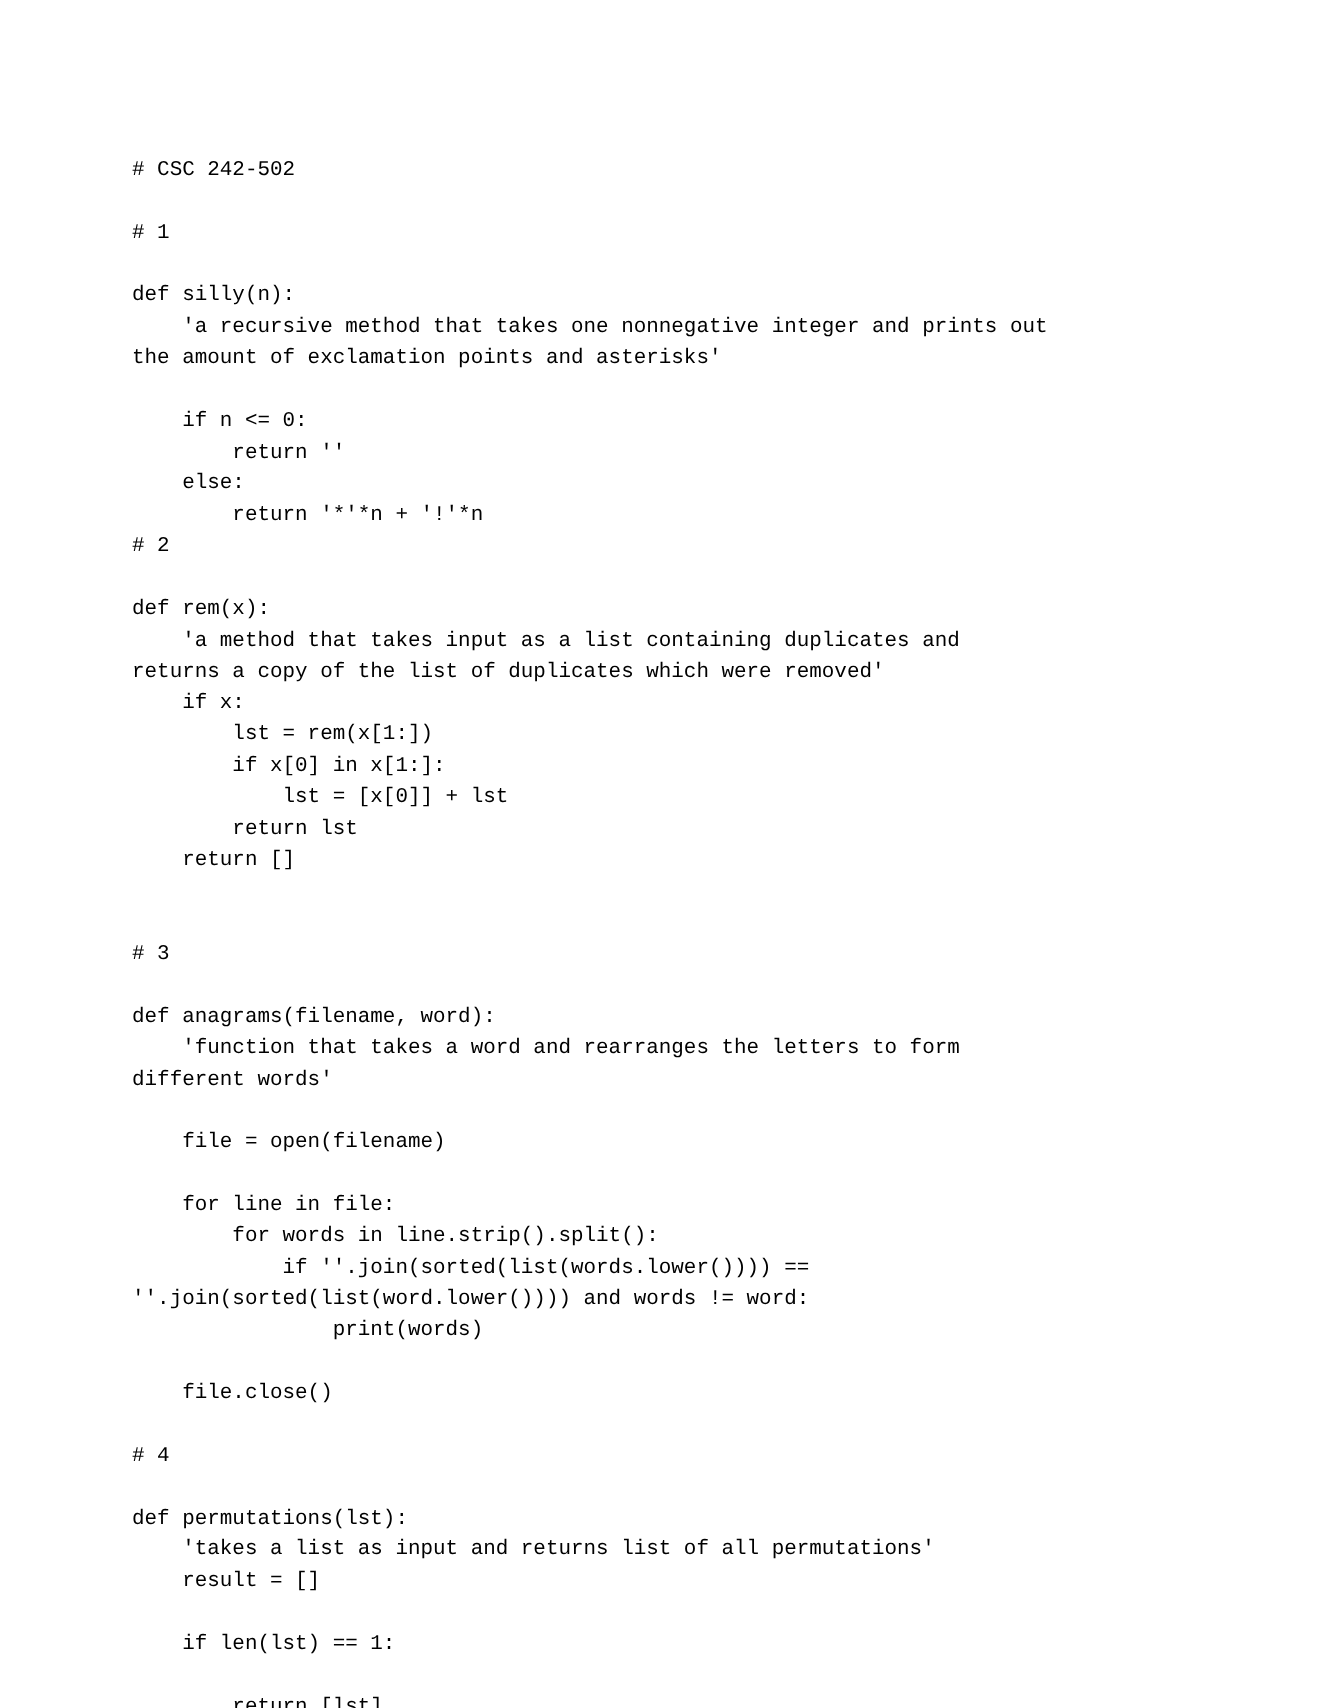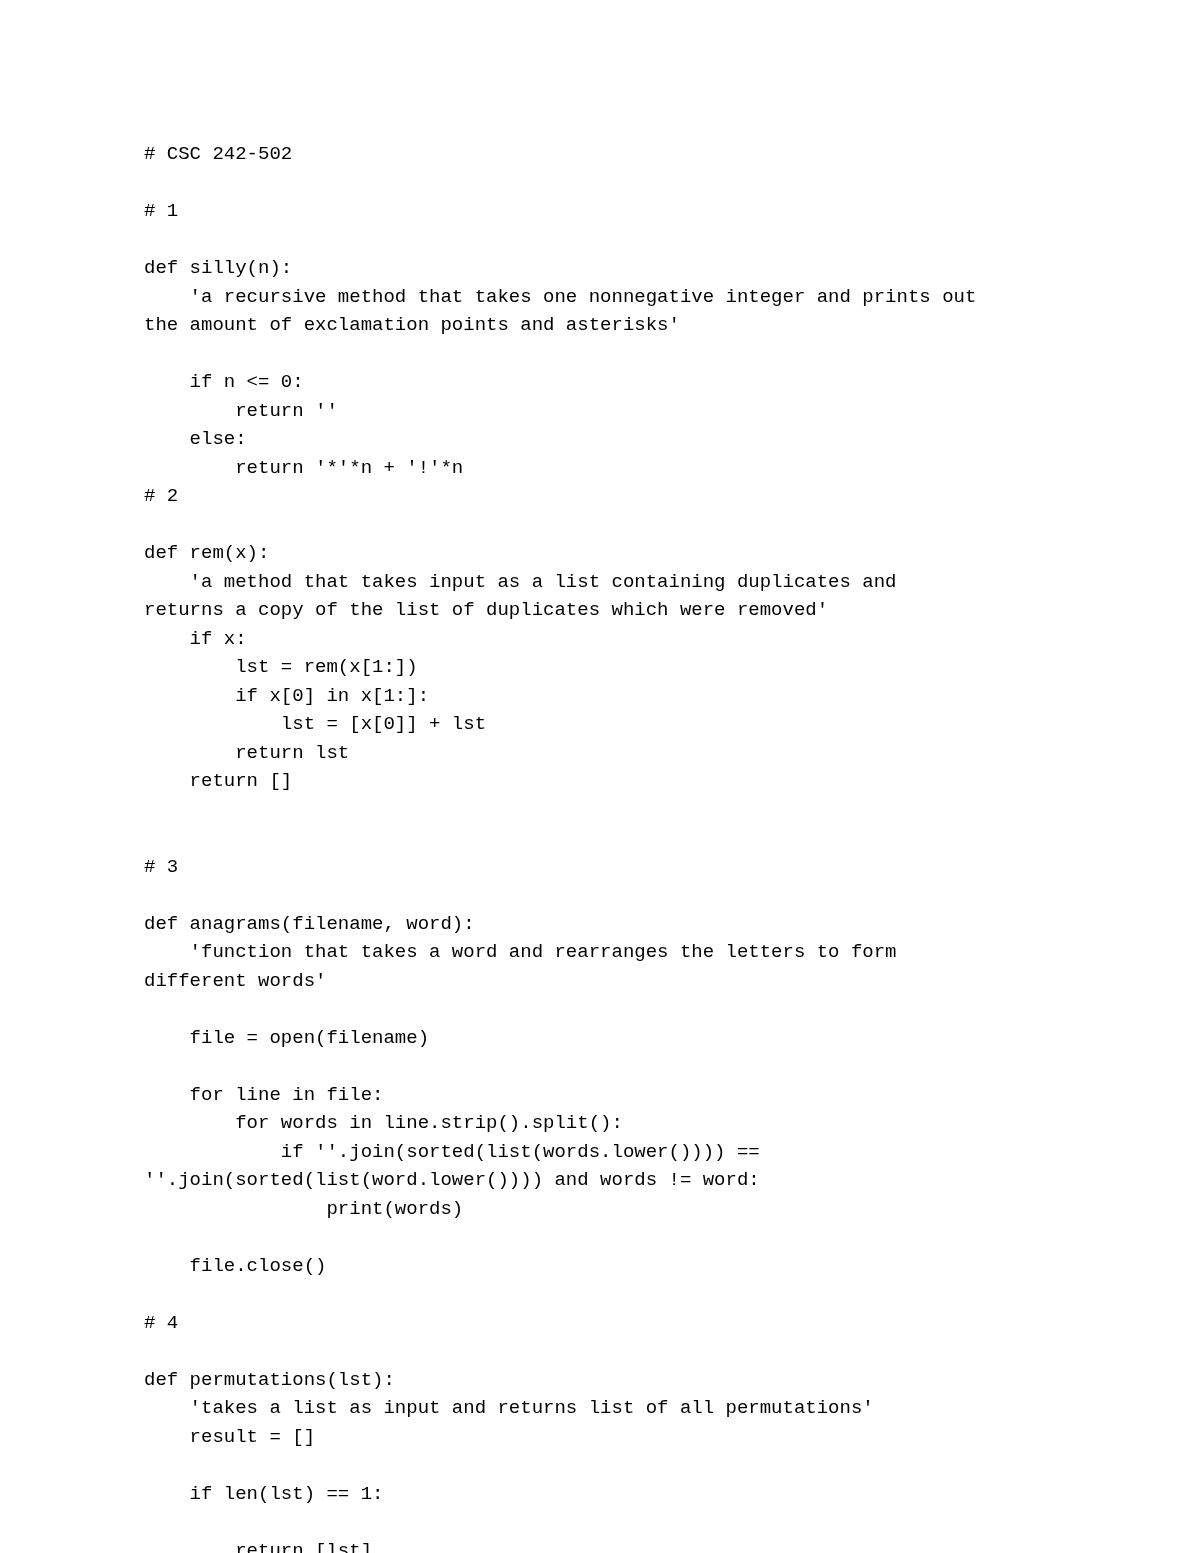--- a/index.html
+++ b/index.html
@@ -16,19 +16,18 @@
     line-height: 1.5;
     color: #000000;
     padding: 140px 120px 120px 120px;
   }
   .code-block {
     white-space: pre;
     font-family: "Courier New", Courier, monospace;
   }
   .line {
     min-height: 1.5em;
-    margin-left: 24px;
   }
 </style>
 </head>
 <body>
 
 <div class="code-block" id="code-container"><div class="line"># CSC 242-502</div><div class="line">&nbsp;</div><div class="line"># 1</div><div class="line">&nbsp;</div><div class="line">def silly(n):</div><div class="line">    'a recursive method that takes one nonnegative integer and prints out</div><div class="line">the amount of exclamation points and asterisks'</div><div class="line">&nbsp;</div><div class="line">    if n &lt;= 0:</div><div class="line">        return ''</div><div class="line">    else:</div><div class="line">        return '*'*n + '!'*n</div><div class="line"># 2</div><div class="line">&nbsp;</div><div class="line">def rem(x):</div><div class="line">    'a method that takes input as a list containing duplicates and</div><div class="line">returns a copy of the list of duplicates which were removed'</div><div class="line">    if x:</div><div class="line">        lst = rem(x[1:])</div><div class="line">        if x[0] in x[1:]:</div><div class="line">            lst = [x[0]] + lst</div><div class="line">        return lst</div><div class="line">    return []</div><div class="line">&nbsp;</div><div class="line">&nbsp;</div><div class="line"># 3</div><div class="line">&nbsp;</div><div class="line">def anagrams(filename, word):</div><div class="line">    'function that takes a word and rearranges the letters to form</div><div class="line">different words'</div><div class="line">&nbsp;</div><div class="line">    file = open(filename)</div><div class="line">&nbsp;</div><div class="line">    for line in file:</div><div class="line">        for words in line.strip().split():</div><div class="line">            if ''.join(sorted(list(words.lower()))) ==</div><div class="line">''.join(sorted(list(word.lower()))) and words != word:</div><div class="line">                print(words)</div><div class="line">&nbsp;</div><div class="line">    file.close()</div><div class="line">&nbsp;</div><div class="line"># 4</div><div class="line">&nbsp;</div><div class="line">def permutations(lst):</div><div class="line">    'takes a list as input and returns list of all permutations'</div><div class="line">    result = []</div><div class="line">&nbsp;</div><div class="line">    if len(lst) == 1:</div><div class="line">&nbsp;</div><div class="line">        return [lst]</div></div>
 
 </body></html>

